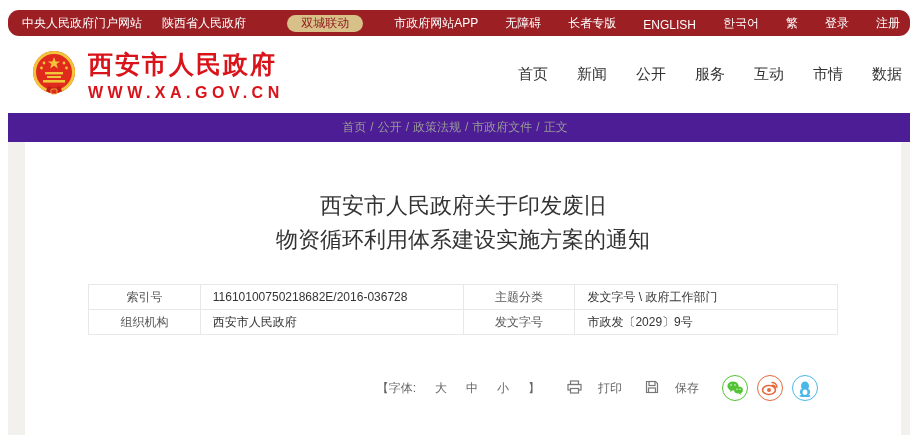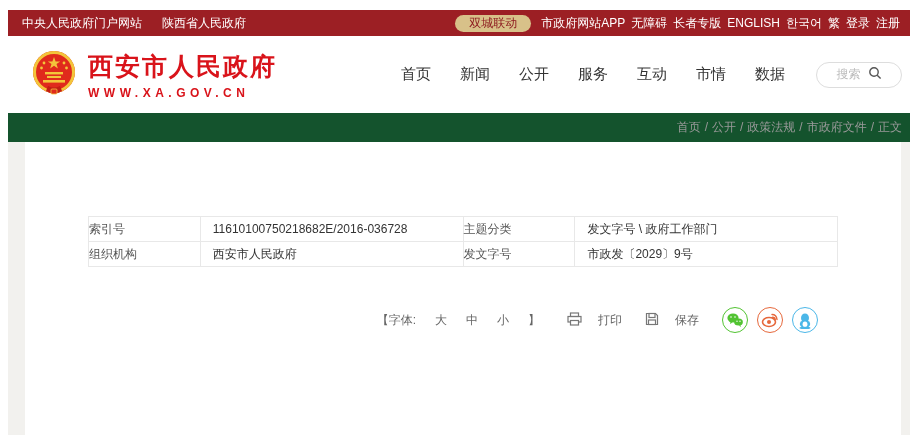--- a/index.html
+++ b/index.html
@@ -2,55 +2,55 @@
 <html><head>
 <meta charset="utf-8">
 <style>
   * { margin:0; padding:0; box-sizing:border-box; }
   html,body { width:914px; height:435px; overflow:hidden; background:#fff;
     font-family:"Liberation Sans","DejaVu Sans",sans-serif; }
   .page { margin:10px 4px 0 8px; }
 
   
   .topbar { height:26px; background:#9C1F24; display:flex; align-items:center;
-    justify-content:space-between; padding:0 10px 0 14px; }
+    justify-content:space-between; padding:0 10px 0 14px;border-radius:11px; }
   .topbar a { color:#fff; font-size:12px; text-decoration:none; cursor:pointer; }
   .topbar-left { display:flex; gap:20px; }
-  .topbar-right { display:flex; align-items:center; gap:6px; }
+  .topbar-right { display:flex; align-items:flex-end; gap:27px; }
   .badge-pill { background:#D8C189; color:#8E1C20; font-size:12px; line-height:17px;
     padding:0 14px; border-radius:9px; cursor:pointer; margin-right:4px; }
 
   
   .header { height:77px; background:#fff; display:flex; align-items:center;
     justify-content:space-between; padding:0 8px 0 22px; }
   .logo { display:flex; align-items:center; gap:10px; cursor:pointer; }
   .logo-text .site-name { color:#D9131A; font-size:25px; font-weight:bold; letter-spacing:2px; }
-  .logo-text .site-url { color:#D9131A; font-size:12px; font-weight:bold; letter-spacing:4.5px; margin-top:3px; }
+  .logo-text .site-url { color:#D9131A; font-size:16px; font-weight:bold; letter-spacing:4.5px; margin-top:3px; }
   .nav { display:flex; align-items:center; gap:29px; }
   .nav-item { font-size:15px; color:#333; cursor:pointer; }
   .search-pill { width:86px; height:26px; border:1px solid #ddd; border-radius:14px;
     display:flex; align-items:center; justify-content:center; gap:7px; cursor:pointer; margin-left:2px; }
   .search-pill .search-label { font-size:12px; color:#bbb; }
 
   
-  .crumb-band { height:29px; background:#14532d; display:flex; align-items:center;
-    justify-content:flex-end; padding-right:8px; }
+  .crumb-band { height:29px; background:#4c1d95; display:flex; align-items:center;
+    justify-content:center; padding-right:8px; }
   .crumb { font-size:12px; color:#999; }
   .crumb span { cursor:pointer; }
   .crumb .sep { margin:0 4px; cursor:default; }
 
   
   .main { background:#F2F1EE; padding:0 9px 0 17px; height:300px; }
   .card { background:#fff; height:100%; padding-top:47px; }
   .doc-title { text-align:center; font-size:22px; font-weight:400; color:#333;
     line-height:34px; }
 
   .meta-table { width:750px; margin:27px auto 0; border-collapse:collapse; }
   .meta-table td { border:1px solid #E8E8E8; font-size:12px; height:25px; }
-  .meta-table td.lbl { width:112px; color:#555; }
+  .meta-table td.lbl { width:112px; text-align:center; color:#555; }
   .meta-table td.val { width:263px; padding-left:12px; color:#333; }
 
   .toolbar { width:750px; margin:40px auto 0; display:flex; align-items:center;
     justify-content:flex-end; padding-right:20px; gap:9px; font-size:12px; color:#666; }
   .font-ctl { display:flex; align-items:center; gap:19px; margin-right:18px; }
   .font-ctl .size { cursor:pointer; }
   .tool-btn { display:flex; align-items:center; gap:16px; cursor:pointer; margin-right:14px; }
   .share-circle { width:26px; height:26px; border-radius:50%; display:flex; align-items:center;
     justify-content:center; cursor:pointer; background:#fff; }
   .share-wechat { border:1px solid #52C332; }
@@ -104,41 +104,36 @@
       </div>
     </div>
     <nav class="nav">
       <span class="nav-item">首页</span>
       <span class="nav-item">新闻</span>
       <span class="nav-item">公开</span>
       <span class="nav-item">服务</span>
       <span class="nav-item">互动</span>
       <span class="nav-item">市情</span>
       <span class="nav-item">数据</span>
-      <span class="search-pill">
-        <span class="search-label">搜索</span>
-        <span>
-          <svg width="14" height="14" viewBox="0 0 14 14">
-            <circle cx="6" cy="6" r="4.2" fill="none" stroke="#555" stroke-width="1.4"></circle>
-            <line x1="9.2" y1="9.2" x2="12.6" y2="12.6" stroke="#555" stroke-width="1.4"></line>
-          </svg>
-        </span>
-      </span>
     </nav>
   </div>
 
   <div class="crumb-band">
     <div class="crumb">
       <span>首页</span><span class="sep">/</span><span>公开</span><span class="sep">/</span><span>政策法规</span><span class="sep">/</span><span>市政府文件</span><span class="sep">/</span><span>正文</span>
     </div>
   </div>
 
   <div class="main">
     <div class="card">
 
+      <h1 class="doc-title">
+        <span>西安市人民政府关于印发废旧</span><br>
+        <span>物资循环利用体系建设实施方案的通知</span>
+      </h1>
 
       <table class="meta-table">
         <tbody>
           <tr>
             <td class="lbl">索引号</td>
             <td class="val">11610100750218682E/2016-036728</td>
             <td class="lbl">主题分类</td>
             <td class="val">发文字号 \ 政府工作部门</td>
           </tr>
           <tr>

